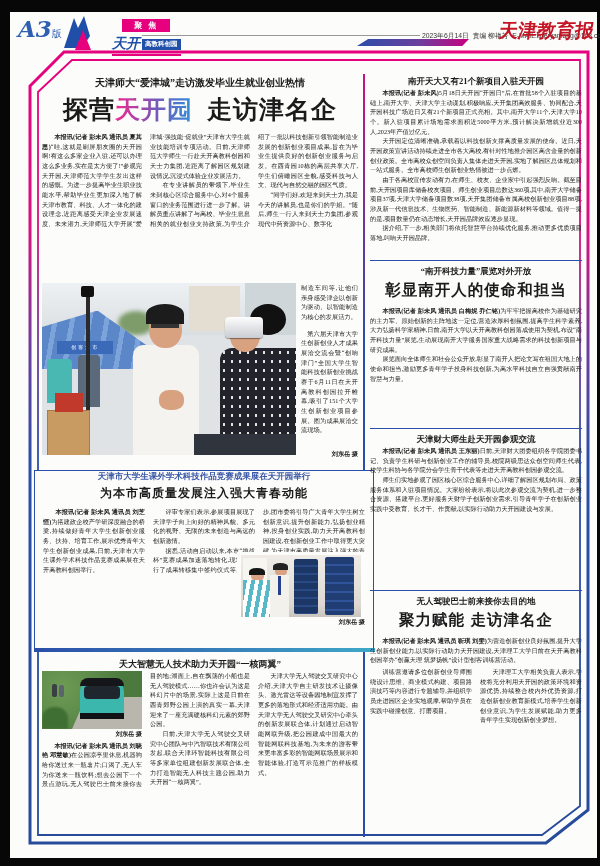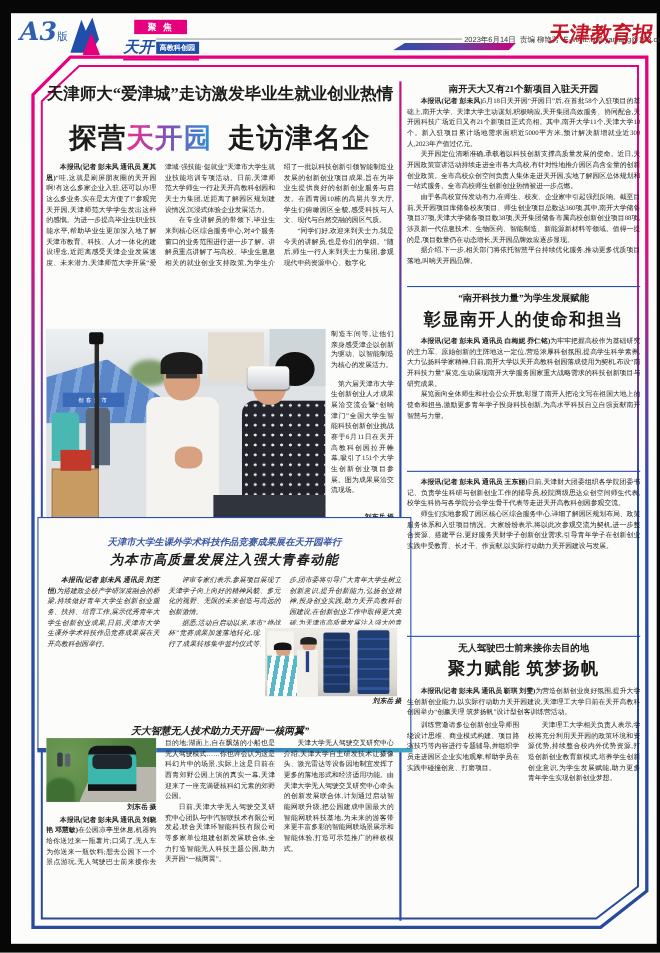--- a/index.html
+++ b/index.html
@@ -39,44 +39,44 @@
   .kick{font-family:"Liberation Serif",serif;font-weight:bold;text-align:center;}
   .body,.cap{font-family:"Liberation Serif",serif;font-size:6.2px;line-height:1.56;
              text-align:justify;color:#222;}
   .body p{margin:0;text-indent:2em;}
   .byline{font-weight:bold;}
   .credit{font-size:6.2px;font-weight:bold;text-align:right;color:#222;
           font-family:"Liberation Serif",serif;}
   .rule{border:0;border-top:1.5px solid #2b4ea8;margin:6px 0 5px;}
   
   .artL1{position:absolute;left:32px;top:64px;width:316px;}
-  .k1{font-size:15px;text-align:center;}
+  .k1{font-size:10px;text-align:center;}
   .h1{font-size:25px;font-weight:bold;text-align:center;letter-spacing:1px;
-      margin:14px 0 6px;white-space:nowrap;}
+      margin:3px 0 6px;white-space:nowrap;}
   .hl{background:linear-gradient(90deg,#ef2a8f,#7a55b8,#2e8fd9);
       -webkit-background-clip:text;background-clip:text;color:transparent;}
   .h1 .post{margin-left:14px;}
   .textA{height:146px;overflow:hidden;column-count:3;column-gap:8px;}
   .photorow{margin-top:5px;display:flex;height:176px;}
   .sidecol{flex:1;margin-left:5px;display:flex;flex-direction:column;}
   .cap{text-indent:1em;margin-top:7px;flex:1;}
   
   .artL2{position:absolute;left:24px;top:458px;width:322px;height:178px;
-         border:1.5px solid #2b4ea8;padding:16px 8px;background:#fcfcfa;font-style:italic;}
+         border:1.5px solid #2b4ea8;padding:0 8px;background:#fcfcfa;}
   .artL2 .bbar{position:absolute;left:-1.5px;right:-1.5px;bottom:-2.5px;height:3.5px;
          background:linear-gradient(90deg,#2b4ea8,#3fa8c8);}
   .k2{font-size:8.5px;color:#3a57a7;}
   .h2{font-size:12px;font-weight:bold;text-align:center;margin:2px 0 5px;
       letter-spacing:1px;white-space:nowrap;}
   .bodyL2{position:relative;height:120px;overflow:hidden;column-count:3;column-gap:8px;}
   .ph2wrap{position:absolute;right:0;bottom:0;width:124px;background:#fcfcfa;
            padding:3px 0 0 4px;}
   
   .artL3{position:absolute;left:32px;top:646px;width:316px;}
-  .k3{font-size:9px;font-style:italic;}
+  .k3{font-size:9px;}
   .h3{font-size:20px;font-weight:bold;text-align:center;letter-spacing:2px;
       margin:2px 0 7px;white-space:nowrap;}
   .bodyL3{height:132px;overflow:hidden;column-count:3;column-gap:8px;}
   .ph3block{display:inline-block;width:100%;margin-bottom:2px;}
   
   .colR{position:absolute;left:360px;top:64px;width:212px;}
   .kR{font-size:8.5px;}
   .hR{font-size:15.5px;font-weight:bold;text-align:center;letter-spacing:1px;
       margin:2px 0 5px;white-space:nowrap;}
   .bR1{min-height:166px;} .bR2{min-height:116px;} .bR3{min-height:138px;}
@@ -240,42 +240,43 @@
         <p><span class="byline">本报讯(记者 彭未风)</span><span>5月18日天开园“开园日”后,在首批58个入驻项目的基础上,南开大学、天津大学主动谋划,积极响应,天开集团高效服务、协同配合,天开园科技广场近日又有21个新项目正式亮相。其中,南开大学11个,天津大学10个。新入驻项目累计场地需求面积近5000平方米,预计解决新增就业近300人,2023年产值过亿元。</span></p>
         <p>天开园定位清晰准确,承载着以科技创新支撑高质量发展的使命。近日,天开园政策宣讲活动持续走进全市各大高校,有针对性地推介园区高含金量的创新创业政策。全市高校众创空间负责人集体走进天开园,实地了解园区总体规划和一站式服务。全市高校师生创新创业热情被进一步点燃。</p>
         <p>由于各高校宣传发动有力,在师生、校友、企业家中引起强烈反响。截至目前,天开园项目库储备校友项目、师生创业项目总数达360项,其中,南开大学储备项目37项,天津大学储备项目数38项,天开集团储备市属高校创新创业项目88项,涉及新一代信息技术、生物医药、智能制造、新能源新材料等领域。值得一提的是,项目数量仍在动态增长,天开园品牌效应逐步显现。</p>
         <p>据介绍,下一步,相关部门将依托智慧平台持续优化服务,推动更多优质项目落地,叫响天开园品牌。</p>
       </div>
     </div>
 
     <hr class="rule">
 
     <div>
-      <div class="kick kR">“南开科技力量”为学生发展赋能</div>
+      <div class="kick kR">“南开科技力量”展览对外开放</div>
       <div class="hR">彰显南开人的使命和担当</div>
       <div class="body bR2">
         <p><span class="byline">本报讯(记者 彭未风 通讯员 白梅妮 乔仁铭)</span><span>为牢牢把握高校作为基础研究的主力军、原始创新的主阵地这一定位,营造浓厚科创氛围,提高学生科学素养,大力弘扬科学家精神,日前,南开大学以天开高教科创园落成使用为契机,布设“南开科技力量”展览,生动展现南开大学服务国家重大战略需求的科技创新项目与研究成果。</span></p>
         <p>展览面向全体师生和社会公众开放,彰显了南开人把论文写在祖国大地上的使命和担当,激励更多青年学子投身科技创新,为高水平科技自立自强贡献南开智慧与力量。</p>
       </div>
     </div>
 
     <hr class="rule">
 
     <div>
+      <div class="kick kR">天津财大师生赴天开园参观交流</div>
       <div class="body bR3">
         <p><span class="byline">本报讯(记者 彭未风 通讯员 王东丽)</span><span>日前,天津财大团委组织各学院团委书记、负责学生科研与创新创业工作的辅导员,校院两级思达众创空间师生代表,校学生科协与各学院分会学生骨干代表等走进天开高教科创园参观交流。</span></p>
         <p>师生们实地参观了园区核心区综合服务中心,详细了解园区规划布局、政策服务体系和入驻项目情况。大家纷纷表示,将以此次参观交流为契机,进一步整合资源、搭建平台,更好服务天财学子创新创业需求,引导青年学子在创新创业实践中受教育、长才干、作贡献,以实际行动助力天开园建设与发展。</p>
       </div>
     </div>
 
     <hr class="rule">
 
     <div>
       <div class="kick kR">无人驾驶巴士前来接你去目的地</div>
-      <div class="hR">聚力赋能 筑梦扬帆</div>
+      <div class="hR">聚力赋能 走访津名企</div>
       <div class="body">
         <p><span class="byline">本报讯(记者 彭未风 通讯员 靳琪 刘雯)</span><span>为营造创新创业良好氛围,提升大学生创新创业能力,以实际行动助力天开园建设,天津理工大学日前在天开高教科创园举办“创赢天理 筑梦扬帆”设计型创客训练营活动。</span></p>
       </div>
       <div class="body twocol">
         <p>训练营邀请多位创新创业导师围绕设计思维、商业模式构建、项目路演技巧等内容进行专题辅导,并组织学员走进园区企业实地观摩,帮助学员在实践中碰撞创意、打磨项目。</p>
         <p>天津理工大学相关负责人表示,学校将充分利用天开园的政策环境和资源优势,持续整合校内外优势资源,打造创新创业教育新模式,培养学生创新创业意识,为学生发展赋能,助力更多青年学生实现创新创业梦想。</p>
       </div>
     </div>
 
   </div>

